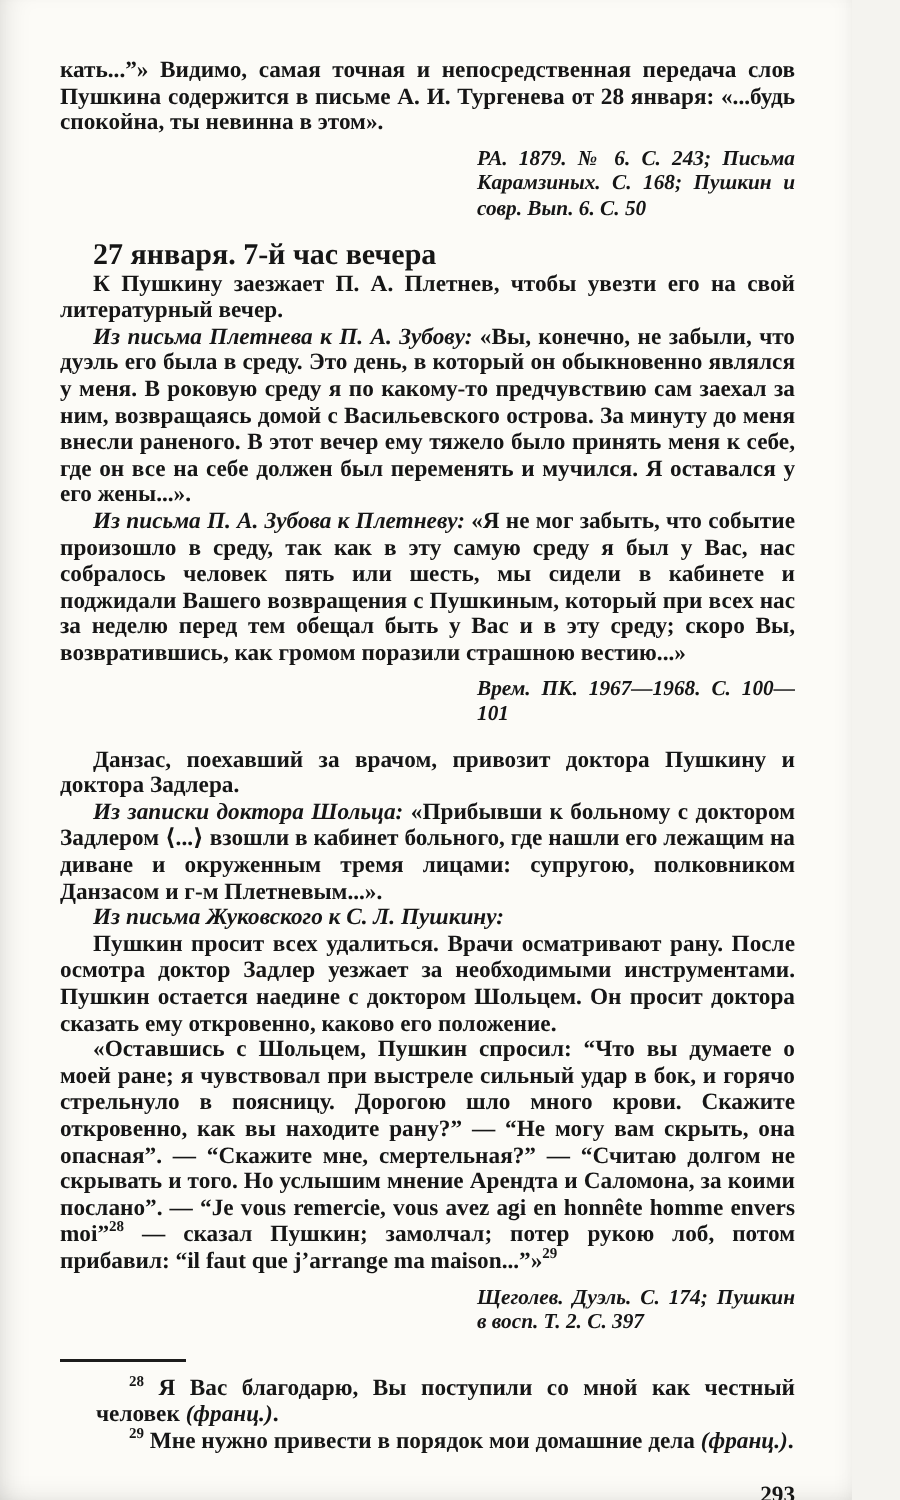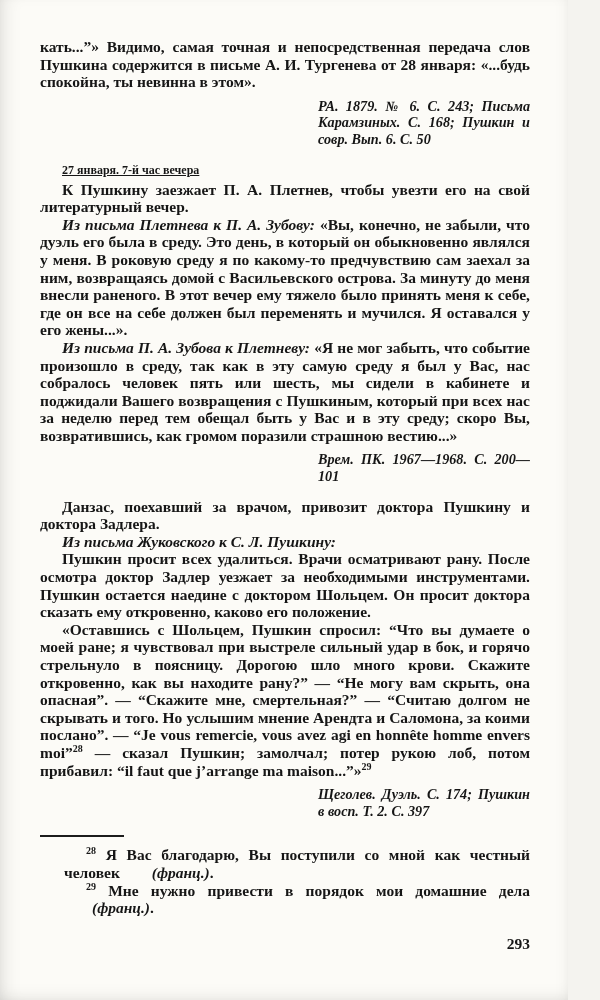--- a/index.html
+++ b/index.html
@@ -38,24 +38,23 @@
     margin: 7px 0 13px auto;
     font-size: 14.2px;
     line-height: 16.6px;
     font-style: italic;
     font-weight: 700;
     text-align: justify;
   }
   h2.section-heading {
     margin: 9px 0 1px 0;
     padding-left: 22px;
-    font-size: 12px;
+    font-size: 20px;
     line-height: 19px;
     font-weight: 700;
-    text-decoration: underline;
   }
   sup.fnref {
     font-size: 10px;
     font-weight: 700;
     line-height: 0;
     vertical-align: super;
   }
   .footnote-block { margin-top: 16px; }
   .footnote-rule {
     width: 84px;
@@ -64,21 +63,21 @@
     margin: 0 0 9px 0;
   }
   .footnote {
     margin: 0 0 2px 0;
     padding-left: 24px;
     font-size: 13.2px;
     line-height: 18.5px;
     font-weight: 700;
     text-indent: 0;
   }
-  .footnote .fn-lang { font-style: italic; margin-left: 28px; }
+  .footnote .fn-lang { font-style: italic; }
   .page-number {
     margin-top: 18px;
     text-align: right;
     font-size: 15.5px;
     font-weight: 700;
   }
 </style>
 </head>
 <body>
 
@@ -90,25 +89,26 @@
     <div class="citation">РА. 1879. № 6. С. 243; Письма Карамзиных. С. 168; Пушкин и совр. Вып. 6. С. 50</div>
 
     <h2 class="section-heading">27 января. 7-й час вечера</h2>
 
     <p>К Пушкину заезжает П. А. Плетнев, чтобы увезти его на свой литературный вечер.</p>
 
     <p><span class="lead">Из письма Плетнева к П. А. Зубову: </span><span>«Вы, конечно, не забыли, что дуэль его была в среду. Это день, в который он обыкновенно являлся у меня. В роковую среду я по какому-то предчувствию сам заехал за ним, возвращаясь домой с Васильевского острова. За минуту до меня внесли раненого. В этот вечер ему тяжело было принять меня к себе, где он все на себе должен был переменять и мучился. Я оставался у его жены...».</span></p>
 
     <p><span class="lead">Из письма П. А. Зубова к Плетневу: </span><span>«Я не мог забыть, что событие произошло в среду, так как в эту самую среду я был у Вас, нас собралось человек пять или шесть, мы сидели в кабинете и поджидали Вашего возвращения с Пушкиным, который при всех нас за неделю перед тем обещал быть у Вас и в эту среду; скоро Вы, возвратившись, как громом поразили страшною вестию...»</span></p>
 
-    <div class="citation">Врем. ПК. 1967—1968. С. 200—101</div>
+    <div class="citation">Врем. ПК. 1967—1968. С. 100—101</div>
 
 
     <p>Данзас, поехавший за врачом, привозит доктора Пушкину и доктора Задлера.</p>
 
+    <p><span class="lead">Из записки доктора Шольца: </span><span>«Прибывши к больному с доктором Задлером ⟨...⟩ взошли в кабинет больного, где нашли его лежащим на диване и окруженным тремя лицами: супругою, полковником Данзасом и г-м Плетневым...».</span></p>
 
     <p><span class="italic-line">Из письма Жуковского к С. Л. Пушкину:</span></p>
 
     <p>Пушкин просит всех удалиться. Врачи осматривают рану. После осмотра доктор Задлер уезжает за необходимыми инструментами. Пушкин остается наедине с доктором Шольцем. Он просит доктора сказать ему откровенно, каково его положение.</p>
 
     <p><span>«Оставшись с Шольцем, Пушкин спросил: “Что вы думаете о моей ране; я чувствовал при выстреле сильный удар в бок, и горячо стрельнуло в поясницу. Дорогою шло много крови. Скажите откровенно, как вы находите рану?” — “Не могу вам скрыть, она опасная”. — “Скажите мне, смертельная?” — “Считаю долгом не скрывать и того. Но услышим мнение Арендта и Саломона, за коими послано”. — “Je vous remercie, vous avez agi en honnête homme envers moi”</span><sup class="fnref">28</sup><span> — сказал Пушкин; замолчал; потер рукою лоб, потом прибавил: “il faut que j’arrange ma maison...”»</span><sup class="fnref">29</sup></p>
 
     <div class="citation">Щеголев. Дуэль. С. 174; Пушкин в восп. Т. 2. С. 397</div>
 
     <div class="footnote-block">

